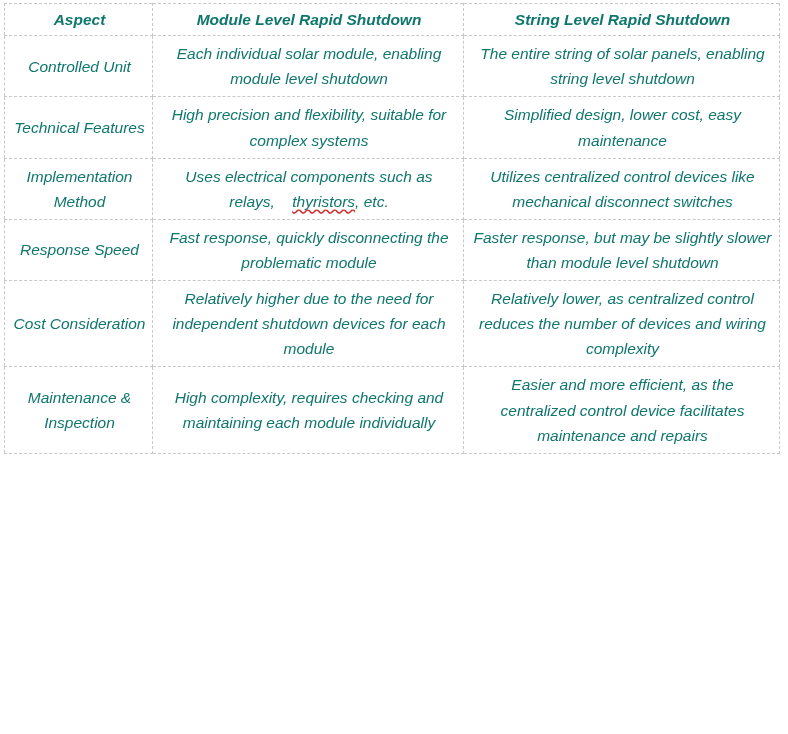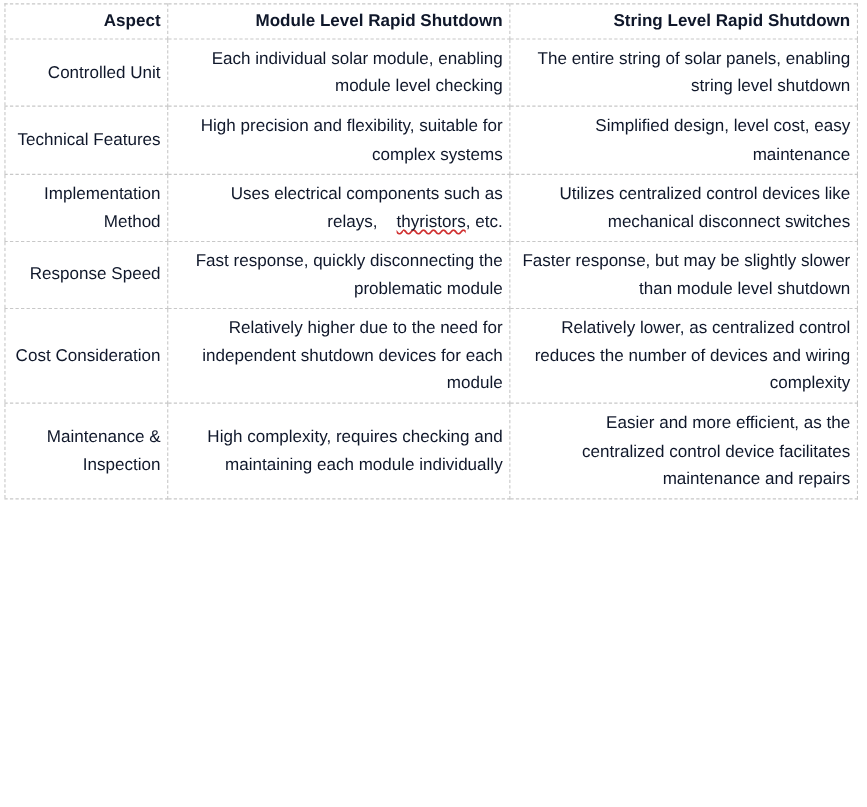--- a/index.html
+++ b/index.html
@@ -25,26 +25,27 @@
   #comparison-table col.c-aspect  { width: 148px; }
   #comparison-table col.c-module  { width: 311px; }
   #comparison-table col.c-string  { width: 316px; }
 
   #comparison-table th,
   #comparison-table td {
     border-right: 1px dashed #c8c8c8;
     border-bottom: 1px dashed #c8c8c8;
     padding: 5px 6px 5px 8px;
     vertical-align: middle;
-    text-align: right;
+    text-align: center;
     font-size: 15.5px;
     line-height: 1.62;
     font-weight: normal;
-    color: #0f172a;
+    color: #0f766e;
     word-wrap: break-word;
+    font-style: italic;
   }
   #comparison-table thead th {
     font-weight: bold;
     font-size: 15.5px;
     padding-top: 4px;
     padding-bottom: 4px;
     line-height: 1.5;
     white-space: nowrap;
   }
   .misspelled {
@@ -66,27 +67,27 @@
   <thead>
     <tr>
       <th>Aspect</th>
       <th>Module Level Rapid Shutdown</th>
       <th>String Level Rapid Shutdown</th>
     </tr>
   </thead>
   <tbody id="table-body">
       <tr>
         <td>Controlled Unit</td>
-        <td>Each individual solar module, enabling module level checking</td>
+        <td>Each individual solar module, enabling module level shutdown</td>
         <td>The entire string of solar panels, enabling string level shutdown</td>
       </tr>
       <tr>
         <td>Technical Features</td>
         <td>High precision and flexibility, suitable for complex systems</td>
-        <td>Simplified design, level cost, easy maintenance</td>
+        <td>Simplified design, lower cost, easy maintenance</td>
       </tr>
       <tr>
         <td>Implementation Method</td>
         <td>Uses electrical components such as relays, <span class="misspelled">thyristors</span>, etc.</td>
         <td>Utilizes centralized control devices like mechanical disconnect switches</td>
       </tr>
       <tr>
         <td>Response Speed</td>
         <td>Fast response, quickly disconnecting the problematic module</td>
         <td>Faster response, but may be slightly slower than module level shutdown</td>

